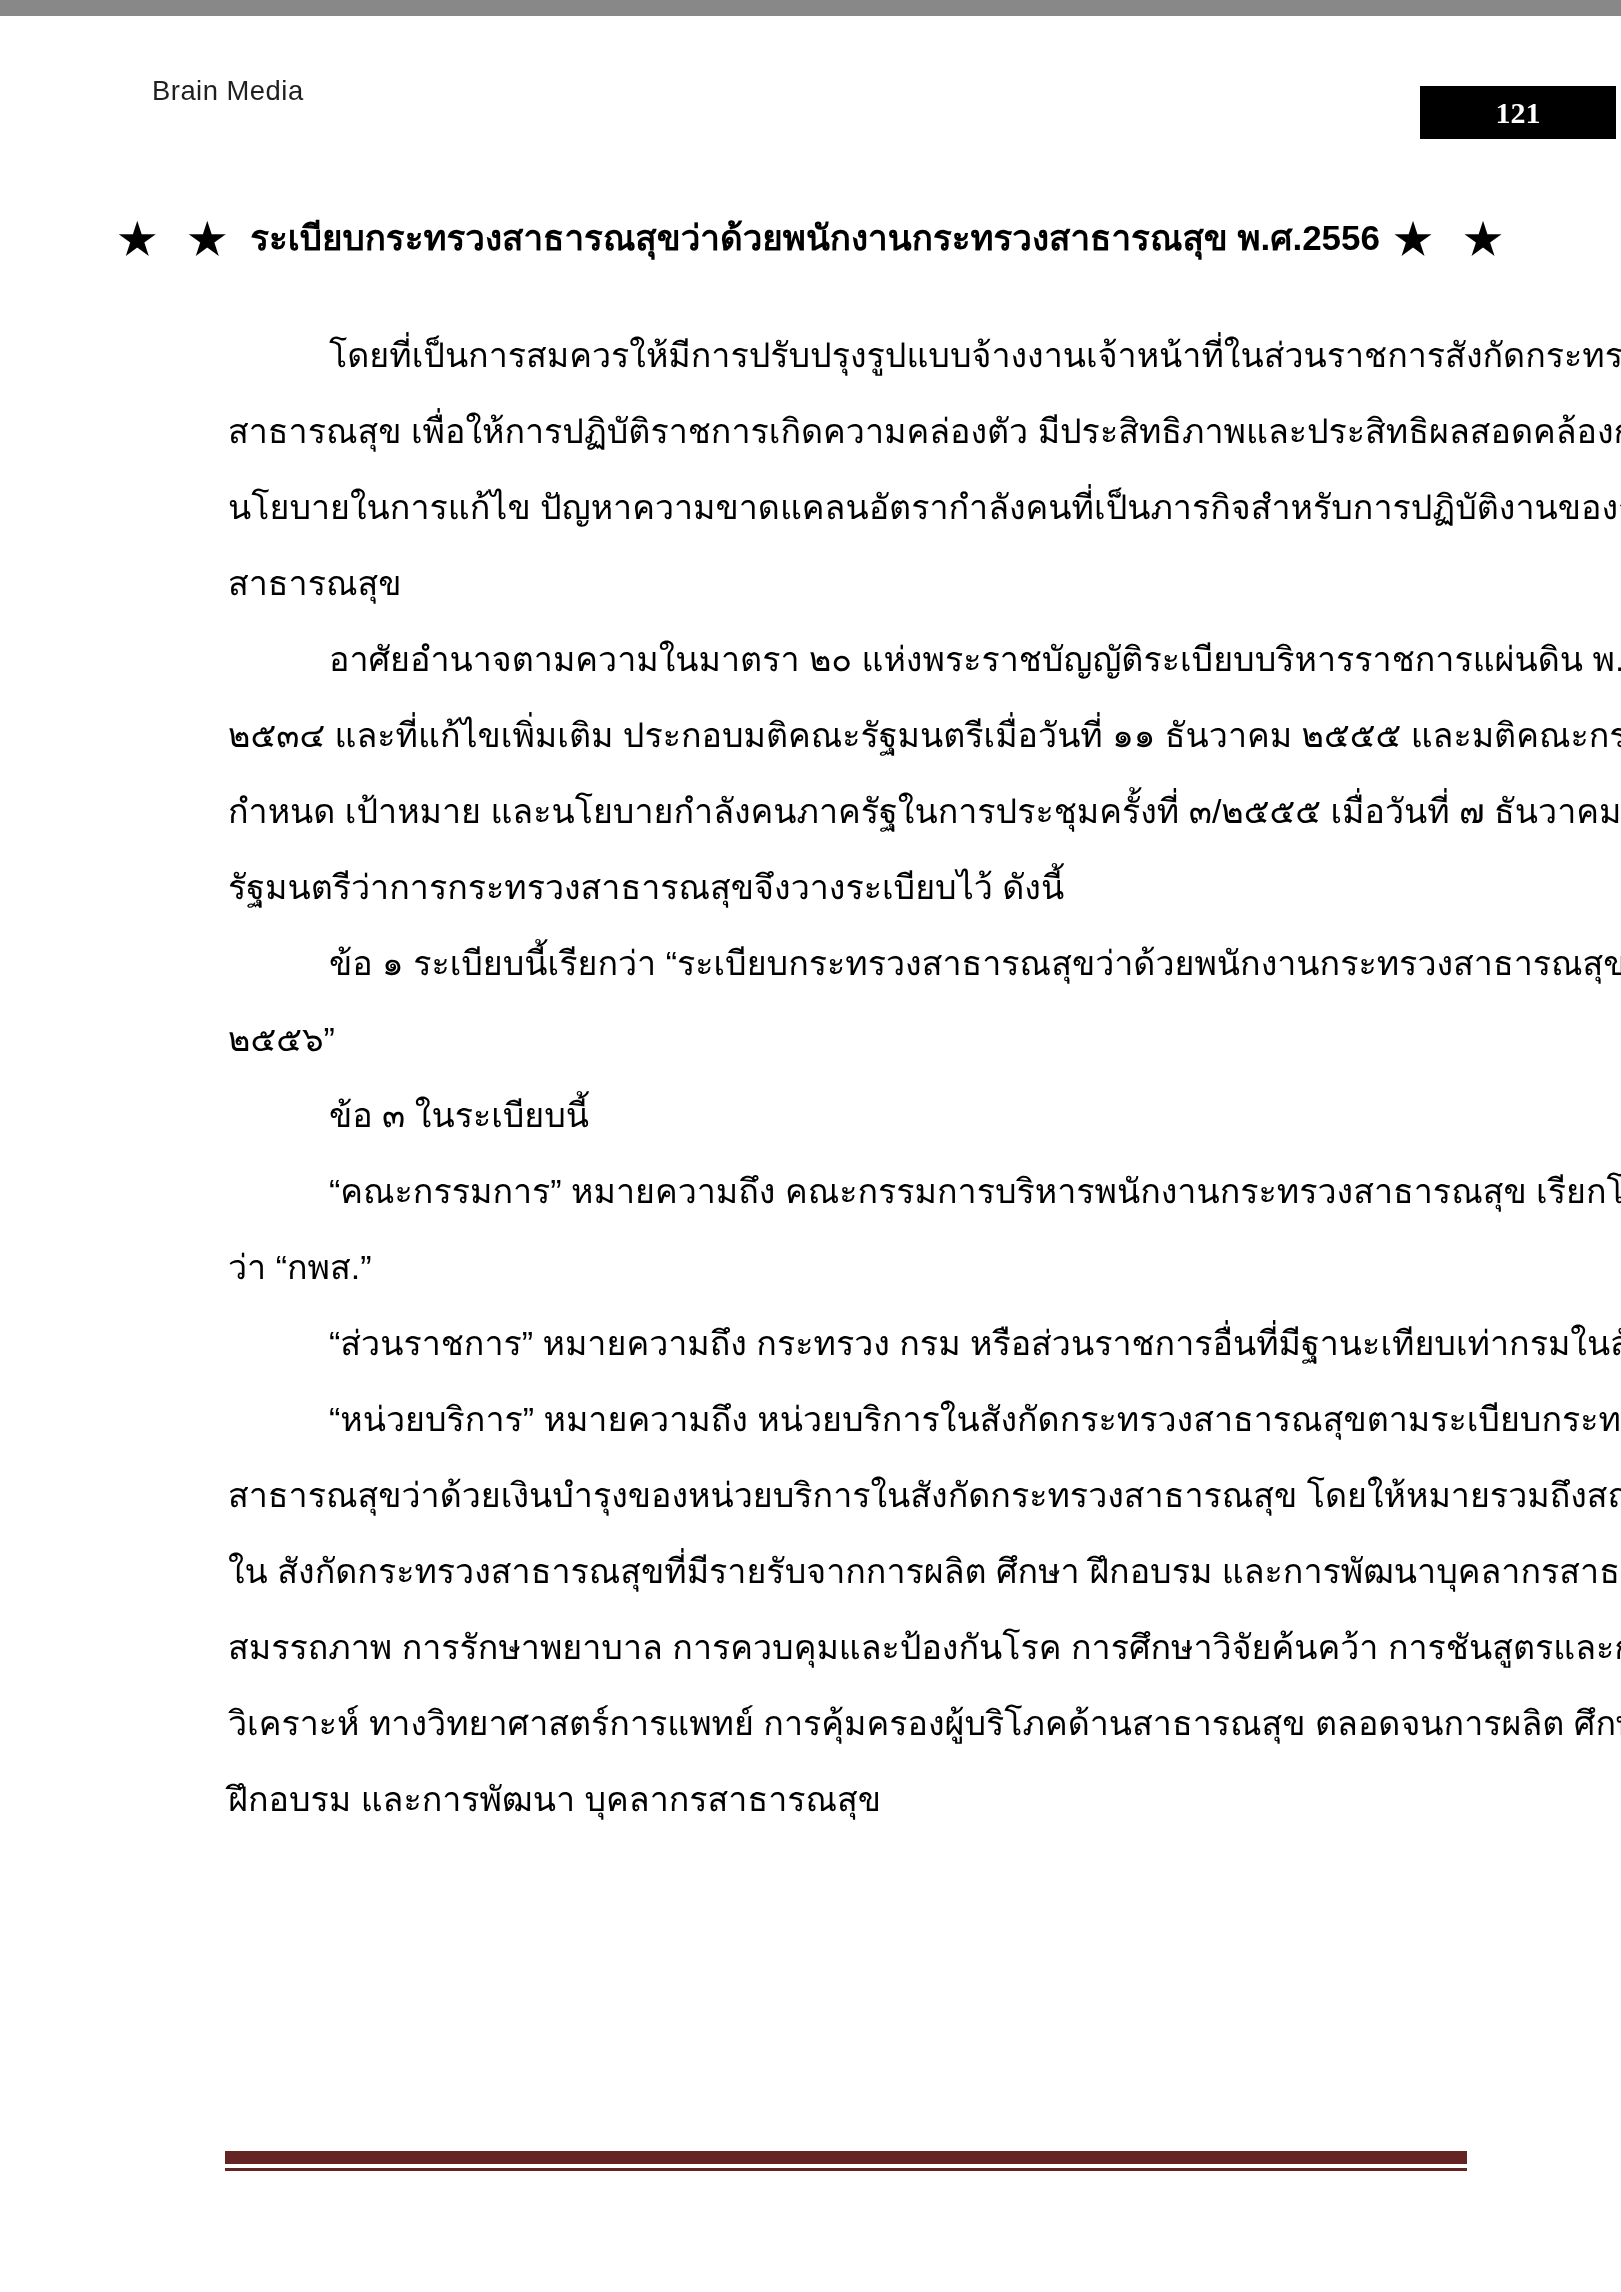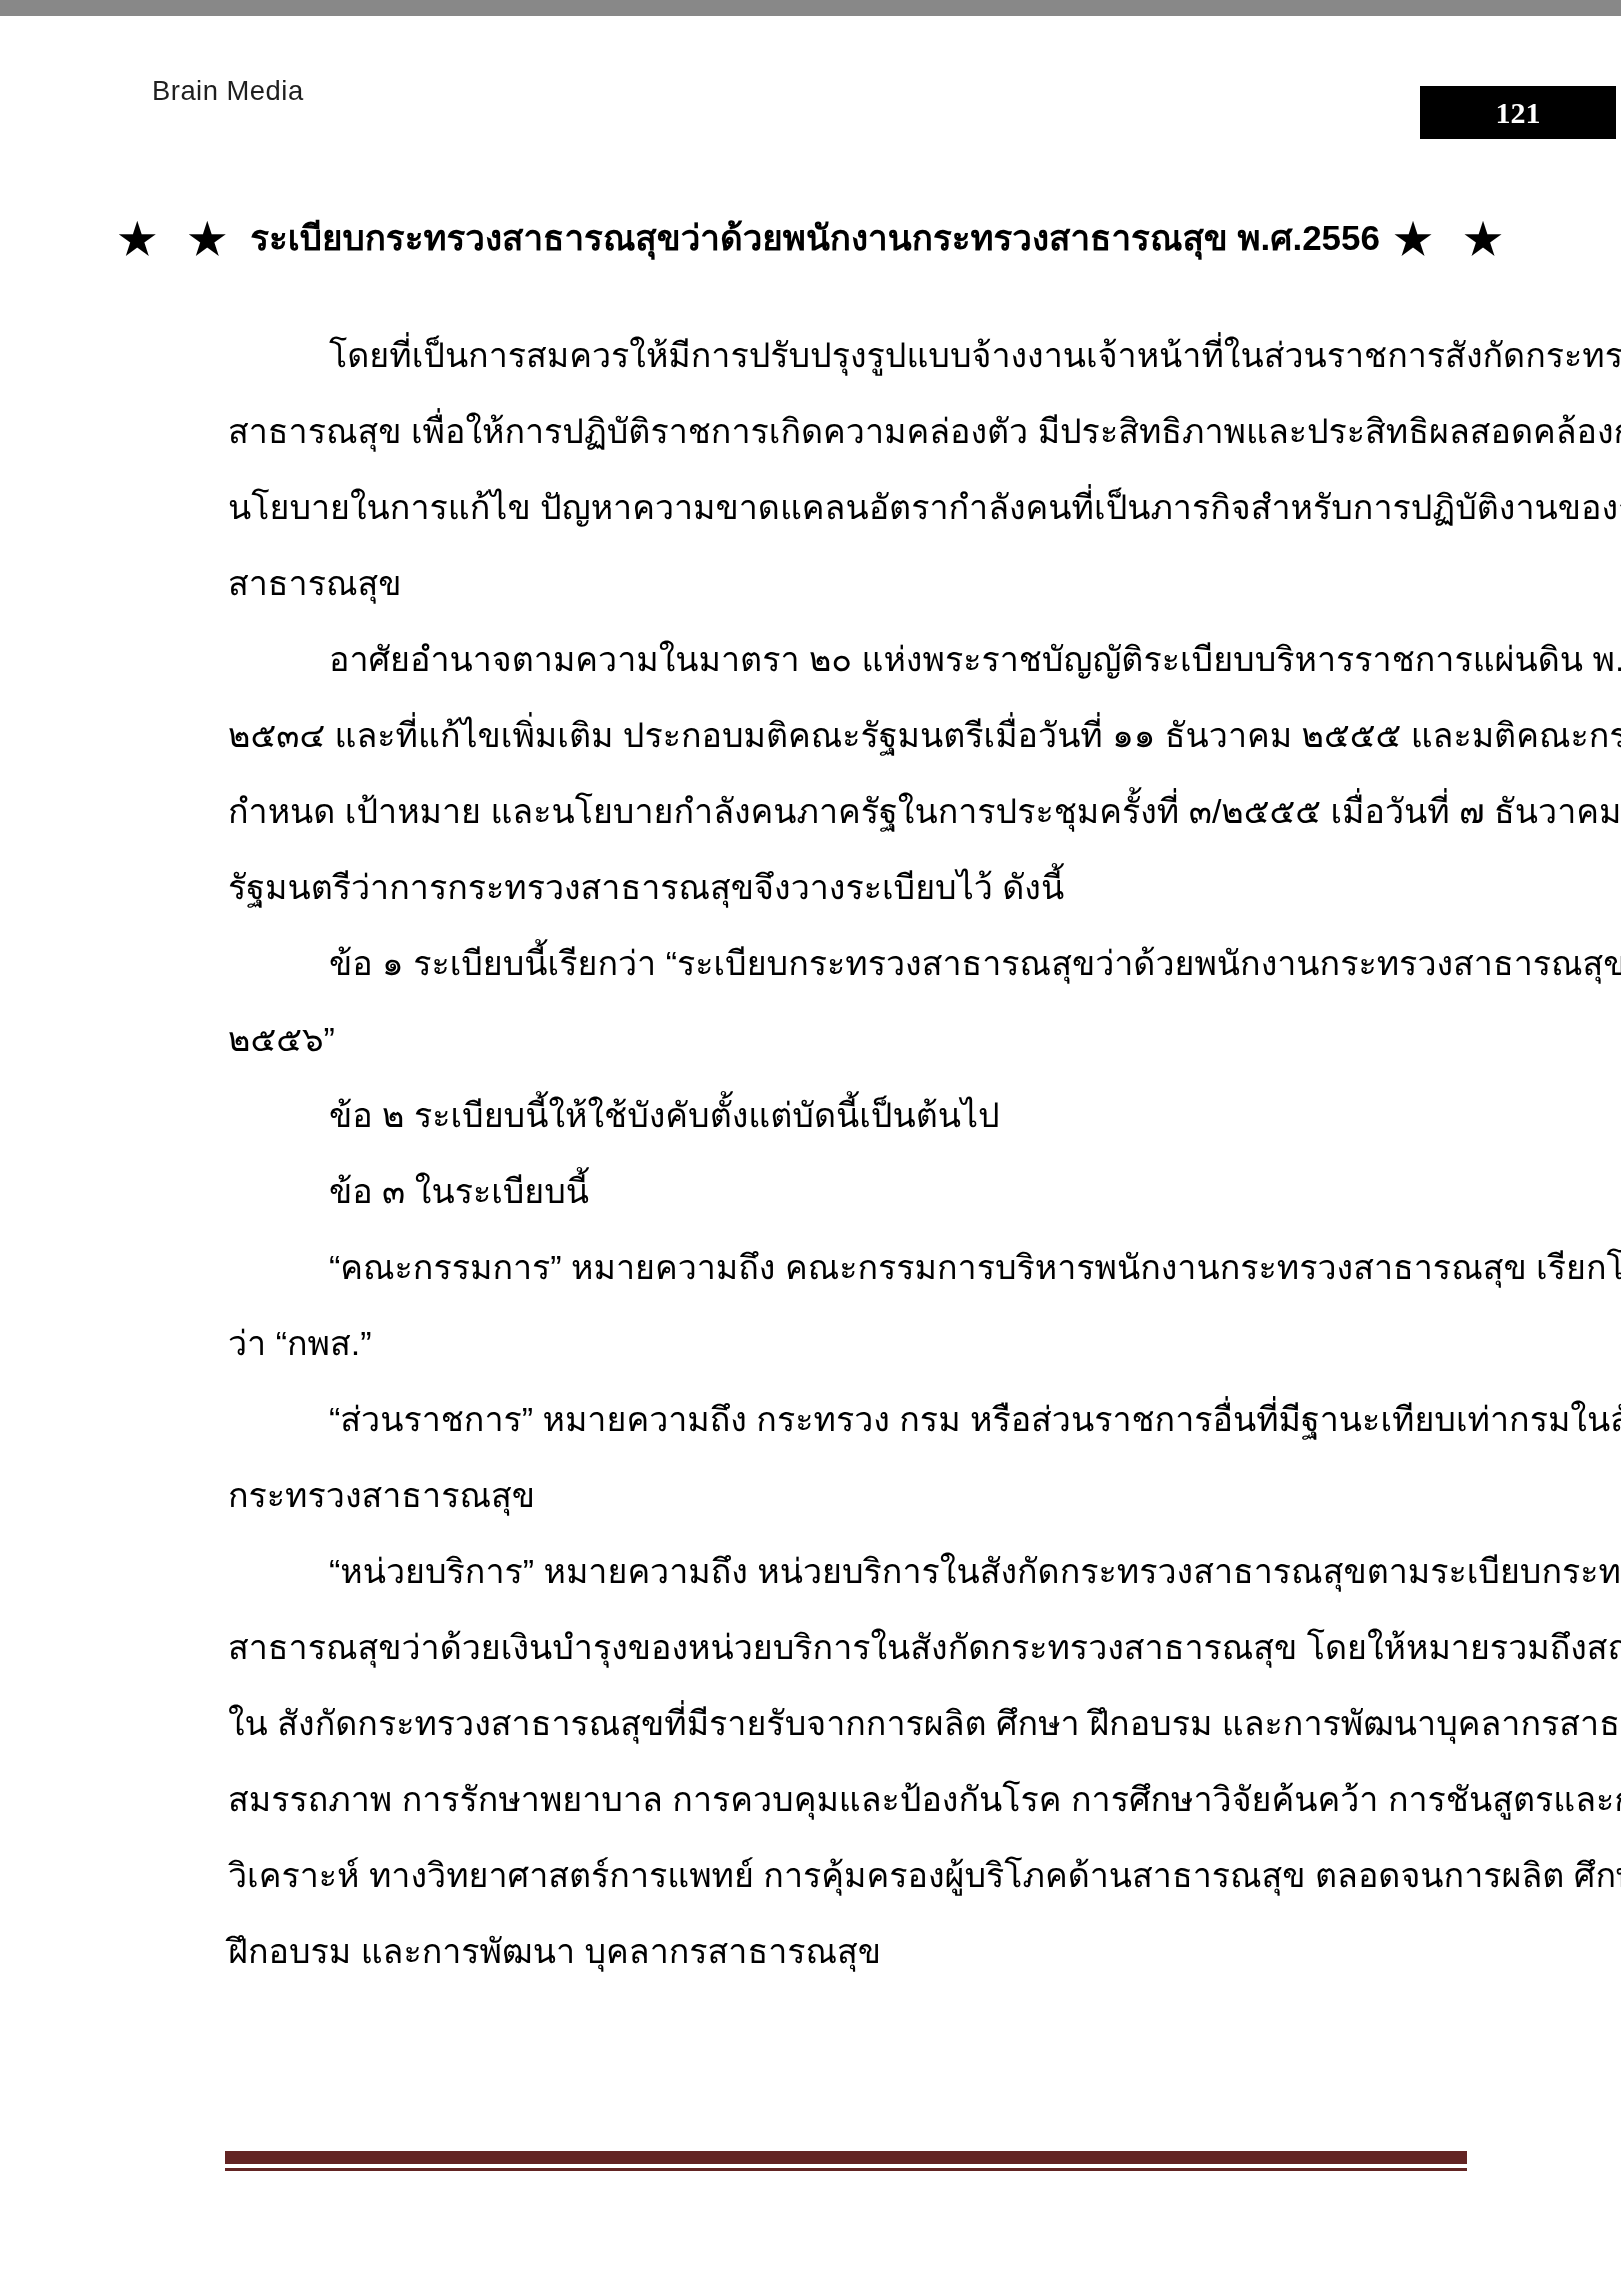--- a/index.html
+++ b/index.html
@@ -75,26 +75,24 @@
     <div class="line indent just">โดยที่เป็นการสมควรให้มีการปรับปรุงรูปแบบจ้างงานเจ้าหน้าที่ในส่วนราชการสังกัดกระทรวง</div>
     <div class="line just">สาธารณสุข เพื่อให้การปฏิบัติราชการเกิดความคล่องตัว มีประสิทธิภาพและประสิทธิผลสอดคล้องกับ</div>
     <div class="line just">นโยบายในการแก้ไข ปัญหาความขาดแคลนอัตรากำลังคนที่เป็นภารกิจสำหรับการปฏิบัติงานของกระทรวง</div>
     <div class="line">สาธารณสุข</div>
     <div class="line indent just">อาศัยอำนาจตามความในมาตรา ๒๐ แห่งพระราชบัญญัติระเบียบบริหารราชการแผ่นดิน พ.ศ.</div>
     <div class="line just">๒๕๓๔ และที่แก้ไขเพิ่มเติม ประกอบมติคณะรัฐมนตรีเมื่อวันที่ ๑๑ ธันวาคม ๒๕๕๕ และมติคณะกรรมการ</div>
     <div class="line just">กำหนด เป้าหมาย และนโยบายกำลังคนภาครัฐในการประชุมครั้งที่ ๓/๒๕๕๕ เมื่อวันที่ ๗ ธันวาคม ๒๕๕๕</div>
     <div class="line">รัฐมนตรีว่าการกระทรวงสาธารณสุขจึงวางระเบียบไว้ ดังนี้</div>
     <div class="line indent just">ข้อ ๑ ระเบียบนี้เรียกว่า “ระเบียบกระทรวงสาธารณสุขว่าด้วยพนักงานกระทรวงสาธารณสุข พ.ศ.</div>
     <div class="line">๒๕๕๖”</div>
-    <div class="line indent">ข้อ ๒ ระเบียบนี้ให้ใช้บังคับตั้งแต่บัดนี้เป็นต้นไป</div>
     <div class="line indent">ข้อ ๓ ในระเบียบนี้</div>
     <div class="line indent just">“คณะกรรมการ” หมายความถึง คณะกรรมการบริหารพนักงานกระทรวงสาธารณสุข เรียกโดยย่อ</div>
     <div class="line">ว่า “กพส.”</div>
     <div class="line indent just">“ส่วนราชการ” หมายความถึง กระทรวง กรม หรือส่วนราชการอื่นที่มีฐานะเทียบเท่ากรมในสังกัด</div>
-    <div class="line">กระทรวงสาธารณสุข</div>
     <div class="line indent just">“หน่วยบริการ” หมายความถึง หน่วยบริการในสังกัดกระทรวงสาธารณสุขตามระเบียบกระทรวง</div>
     <div class="line just">สาธารณสุขว่าด้วยเงินบำรุงของหน่วยบริการในสังกัดกระทรวงสาธารณสุข โดยให้หมายรวมถึงสถานศึกษา</div>
     <div class="line just">ใน สังกัดกระทรวงสาธารณสุขที่มีรายรับจากการผลิต ศึกษา ฝึกอบรม และการพัฒนาบุคลากรสาธารณสุข</div>
     <div class="line just">สมรรถภาพ การรักษาพยาบาล การควบคุมและป้องกันโรค การศึกษาวิจัยค้นคว้า การชันสูตรและการ</div>
     <div class="line just">วิเคราะห์ ทางวิทยาศาสตร์การแพทย์ การคุ้มครองผู้บริโภคด้านสาธารณสุข ตลอดจนการผลิต ศึกษา</div>
     <div class="line">ฝึกอบรม และการพัฒนา บุคลากรสาธารณสุข</div>
   </div>
 
   <div class="footer-rule-thick" style="background: rgb(99, 36, 35);"></div>
   <div class="footer-rule-thin" style="background: rgb(99, 36, 35);"></div>

